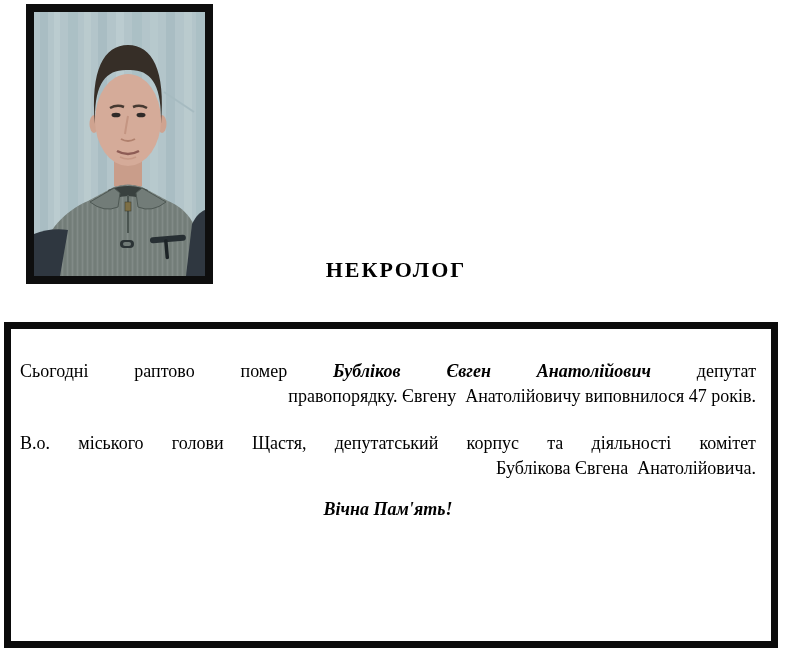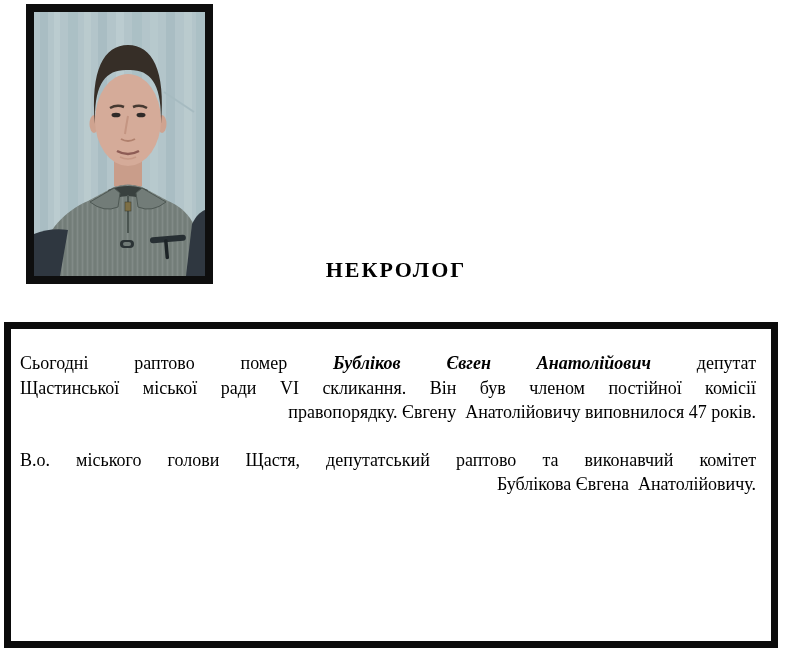--- a/index.html
+++ b/index.html
@@ -34,21 +34,21 @@
     line-height: 24px;
   }
 
   
   .obituary-box {
     position: absolute;
     left: 4px; top: 322px;
     width: 774px; height: 326px;
     border: 7px solid #0b0b0b;
     background: #ffffff;
-    padding: 22px 15px 0 9px;
+    padding: 30px 15px 0 9px;
   }
   .para { margin: 0; }
   .para-2 { margin-top: 23px; }
   .line {
     font-size: 18px;
     line-height: 24.5px;
   }
   .just {
     text-align: justify;
     text-align-last: justify;
@@ -136,24 +136,24 @@
       <path d="M86,145 Q94,149 102,145" stroke="#c1917e" stroke-width="1.5" opacity="0.7" fill="none"></path>
     </svg>
   </div>
 
   <div class="page-title">НЕКРОЛОГ</div>
 
   <div class="obituary-box">
 
     <div class="para para-1">
       <div class="line just"><span>Сьогодні раптово помер</span> <span class="name">Бубліков Євген Анатолійович</span> <span>депутат</span></div>
-      <div class="line just">Щастинської міської  ради VI скликання. Він був членом постійної комісії</div>
       <div class="line last-line">правопорядку. Євгену  Анатолійовичу виповнилося 47 років.</div>
     </div>
 
     <div class="para para-2">
-      <div class="line just">В.о. міського голови Щастя, депутатський раптово та виконавчий комітет</div>
-      <div class="line last-line">Бублікова Євгена  Анатолійовичу.</div>
+      <div class="line just">В.о. міського голови Щастя, депутатський корпус та діяльності комітет</div>
+      <div class="line last-line">Бублікова Євгена  Анатолійовича.</div>
     </div>
 
+    <div class="memorial">Вічна Пам'ять!</div>
   </div>
 
 </div>
 
 </body></html>

